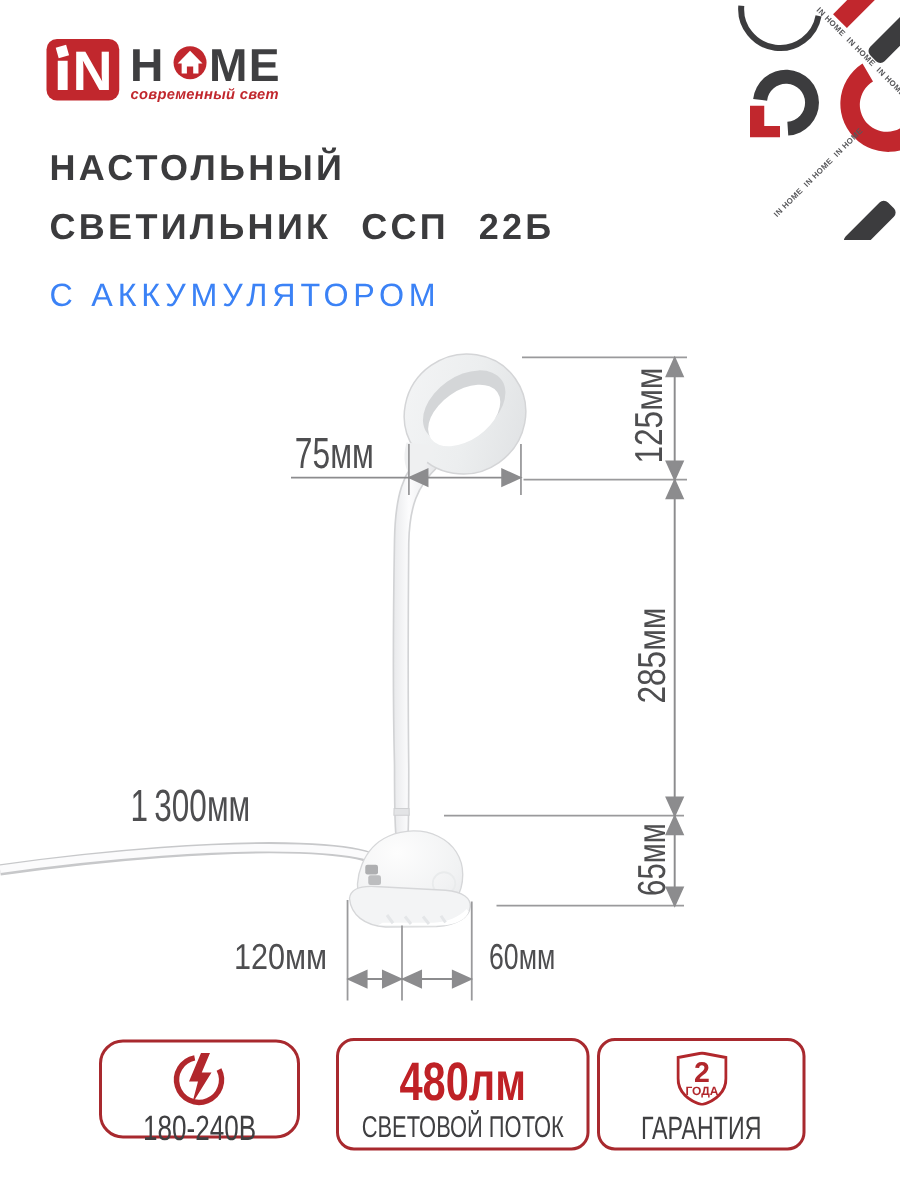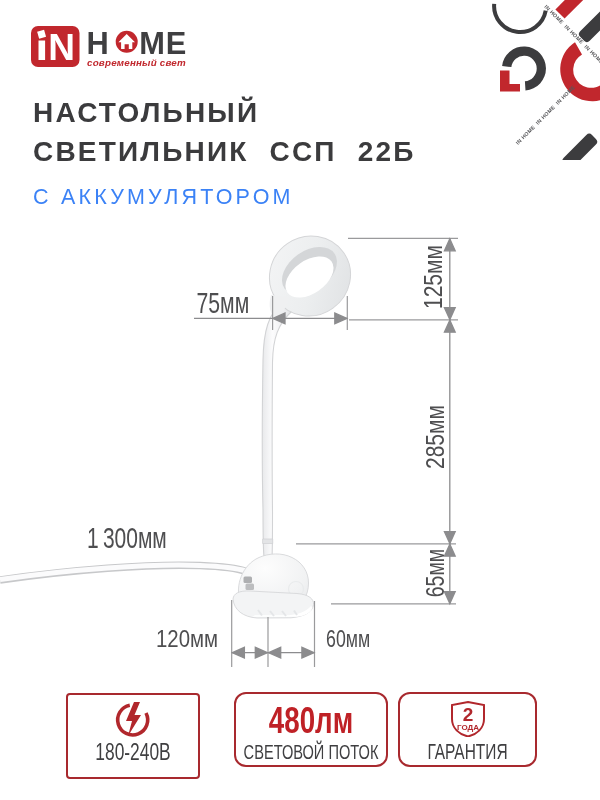--- a/index.html
+++ b/index.html
@@ -40,21 +40,21 @@
 
   <path d="M 20 70.5 L 29.5 70.5 L 29.5 84 L 40 84 L 40 91.5 L 20 91.5 Z" fill="#c1272d"></path>
 
   <path d="M 95.0 42.3 A 32 32 0 1 0 142.2 80.5 L 128.1 76.1 A 18 18 0 1 1 102.0 54.4 Z" fill="#c1272d"></path>
 
   <text x="38" y="145" font-size="5.3" font-weight="bold" fill="#57575a" transform="rotate(-45 38 145)" letter-spacing="0.3">IN HOME&nbsp;&nbsp;IN HOME&nbsp;&nbsp;IN HOME</text>
 
   <rect x="74" y="130.2" width="40" height="13.5" rx="4" fill="#3c3c3e" transform="rotate(-45 114 137)"></rect>
 </svg>
 
-<div class="abs" style="left:33px;top:93px;font-size:28px;font-weight:bold;color:#3b3b3d;line-height:39px;letter-spacing:2.2px;word-spacing:11px;">НАСТОЛЬНЫЙ<br>СВЕТИЛЬНИК ССП 22Б</div>
+<div class="abs" style="left:33px;top:93px;font-size:24px;font-weight:bold;color:#3b3b3d;line-height:39px;letter-spacing:2.2px;word-spacing:11px;">НАСТОЛЬНЫЙ<br>СВЕТИЛЬНИК ССП 22Б</div>
 
 <div class="abs" style="left:33px;top:185px;font-size:21.5px;color:#3b82f6;letter-spacing:3.2px;">С АККУМУЛЯТОРОМ</div>
 
 <svg class="abs" style="left:0;top:0;" width="600" height="800" viewBox="0 0 600 800">
   <defs>
     <linearGradient id="ringg" x1="0" y1="0" x2="0.9" y2="1">
       <stop offset="0" stop-color="#f4f5f6"></stop>
       <stop offset="0.55" stop-color="#eceeef"></stop>
       <stop offset="1" stop-color="#dfe1e3"></stop>
     </linearGradient>
@@ -143,29 +143,29 @@
 <div class="abs dimlab" style="left:435px;top:437px;width:0;height:0;"><span style="display:inline-block;transform:translate(-50%,-50%) rotate(-90deg) scaleX(.81);white-space:nowrap;font-size:26px;">285мм</span></div>
 
 <div class="abs dimlab" style="left:435px;top:573px;width:0;height:0;"><span style="display:inline-block;transform:translate(-50%,-50%) rotate(-90deg) scaleX(.75);white-space:nowrap;font-size:26px;">65мм</span></div>
 
 <div class="abs dimlab" style="left:87px;top:521px;font-size:30px;transform:scaleX(.70);transform-origin:left;">1 300мм</div>
 
 <div class="abs dimlab" style="left:156px;top:625px;font-size:24px;transform:scaleX(.85);transform-origin:left;">120мм</div>
 
 <div class="abs dimlab" style="left:326px;top:625px;font-size:24px;transform:scaleX(.74);transform-origin:left;">60мм</div>
 
-<div class="abs" style="left:66px;top:693px;width:134px;height:86px;border:2px solid #a8292e;border-radius:4px;box-sizing:border-box;">
+<div class="abs" style="left:66px;top:693px;width:134px;height:66px;border:2px solid #a8292e;border-radius:16px;box-sizing:border-box;">
   <svg class="abs" style="left:50%;top:5px;transform:translateX(-50%);" width="40" height="42" viewBox="0 0 40 42">
     <path d="M 16.8 5.2 A 15 15 0 1 0 33 13 " fill="none" stroke="#b1272c" stroke-width="3.6"></path>
     <path d="M 21 2 L 13 21 L 19 21 L 15 36 L 28 15 L 21.5 15 L 27 2 Z" fill="#b1272c"></path>
   </svg>
   <div class="abs" style="left:0;right:0;top:44px;text-align:center;font-size:23.5px;color:#3f3f41;transform:scaleX(.74);white-space:nowrap;">180-240В</div>
 </div>
 
-<div class="abs" style="left:234px;top:692px;width:154px;height:75px;border:2px solid #a8292e;border-radius:12px;box-sizing:border-box;">
+<div class="abs" style="left:224px;top:692px;width:169px;height:75px;border:2px solid #a8292e;border-radius:12px;box-sizing:border-box;">
   <div class="abs" style="left:0;right:0;top:6px;text-align:center;font-size:36px;font-weight:bold;color:#bf2126;transform:scaleX(.77);white-space:nowrap;">480лм</div>
   <div class="abs" style="left:-30px;right:-30px;top:46.5px;text-align:center;font-size:20px;color:#3f3f41;transform:scaleX(.73);white-space:nowrap;">СВЕТОВОЙ ПОТОК</div>
 </div>
 
 <div class="abs" style="left:398px;top:692px;width:139px;height:75px;border:2px solid #a8292e;border-radius:12px;box-sizing:border-box;">
   <svg class="abs" style="left:50%;top:7px;transform:translateX(-50%);" width="34" height="36" viewBox="0 0 34 36">
     <path d="M 17 1 L 33 4 L 33 18 C 33 27 26 33 17 35.5 C 8 33 1 27 1 18 L 1 4 Z" fill="none" stroke="#b1272c" stroke-width="2"></path>
     <text x="17" y="20" font-size="19" font-weight="bold" fill="#b1272c" text-anchor="middle">2</text>
     <text x="17" y="29" font-size="8" font-weight="bold" fill="#b1272c" text-anchor="middle">ГОДА</text>
   </svg>

